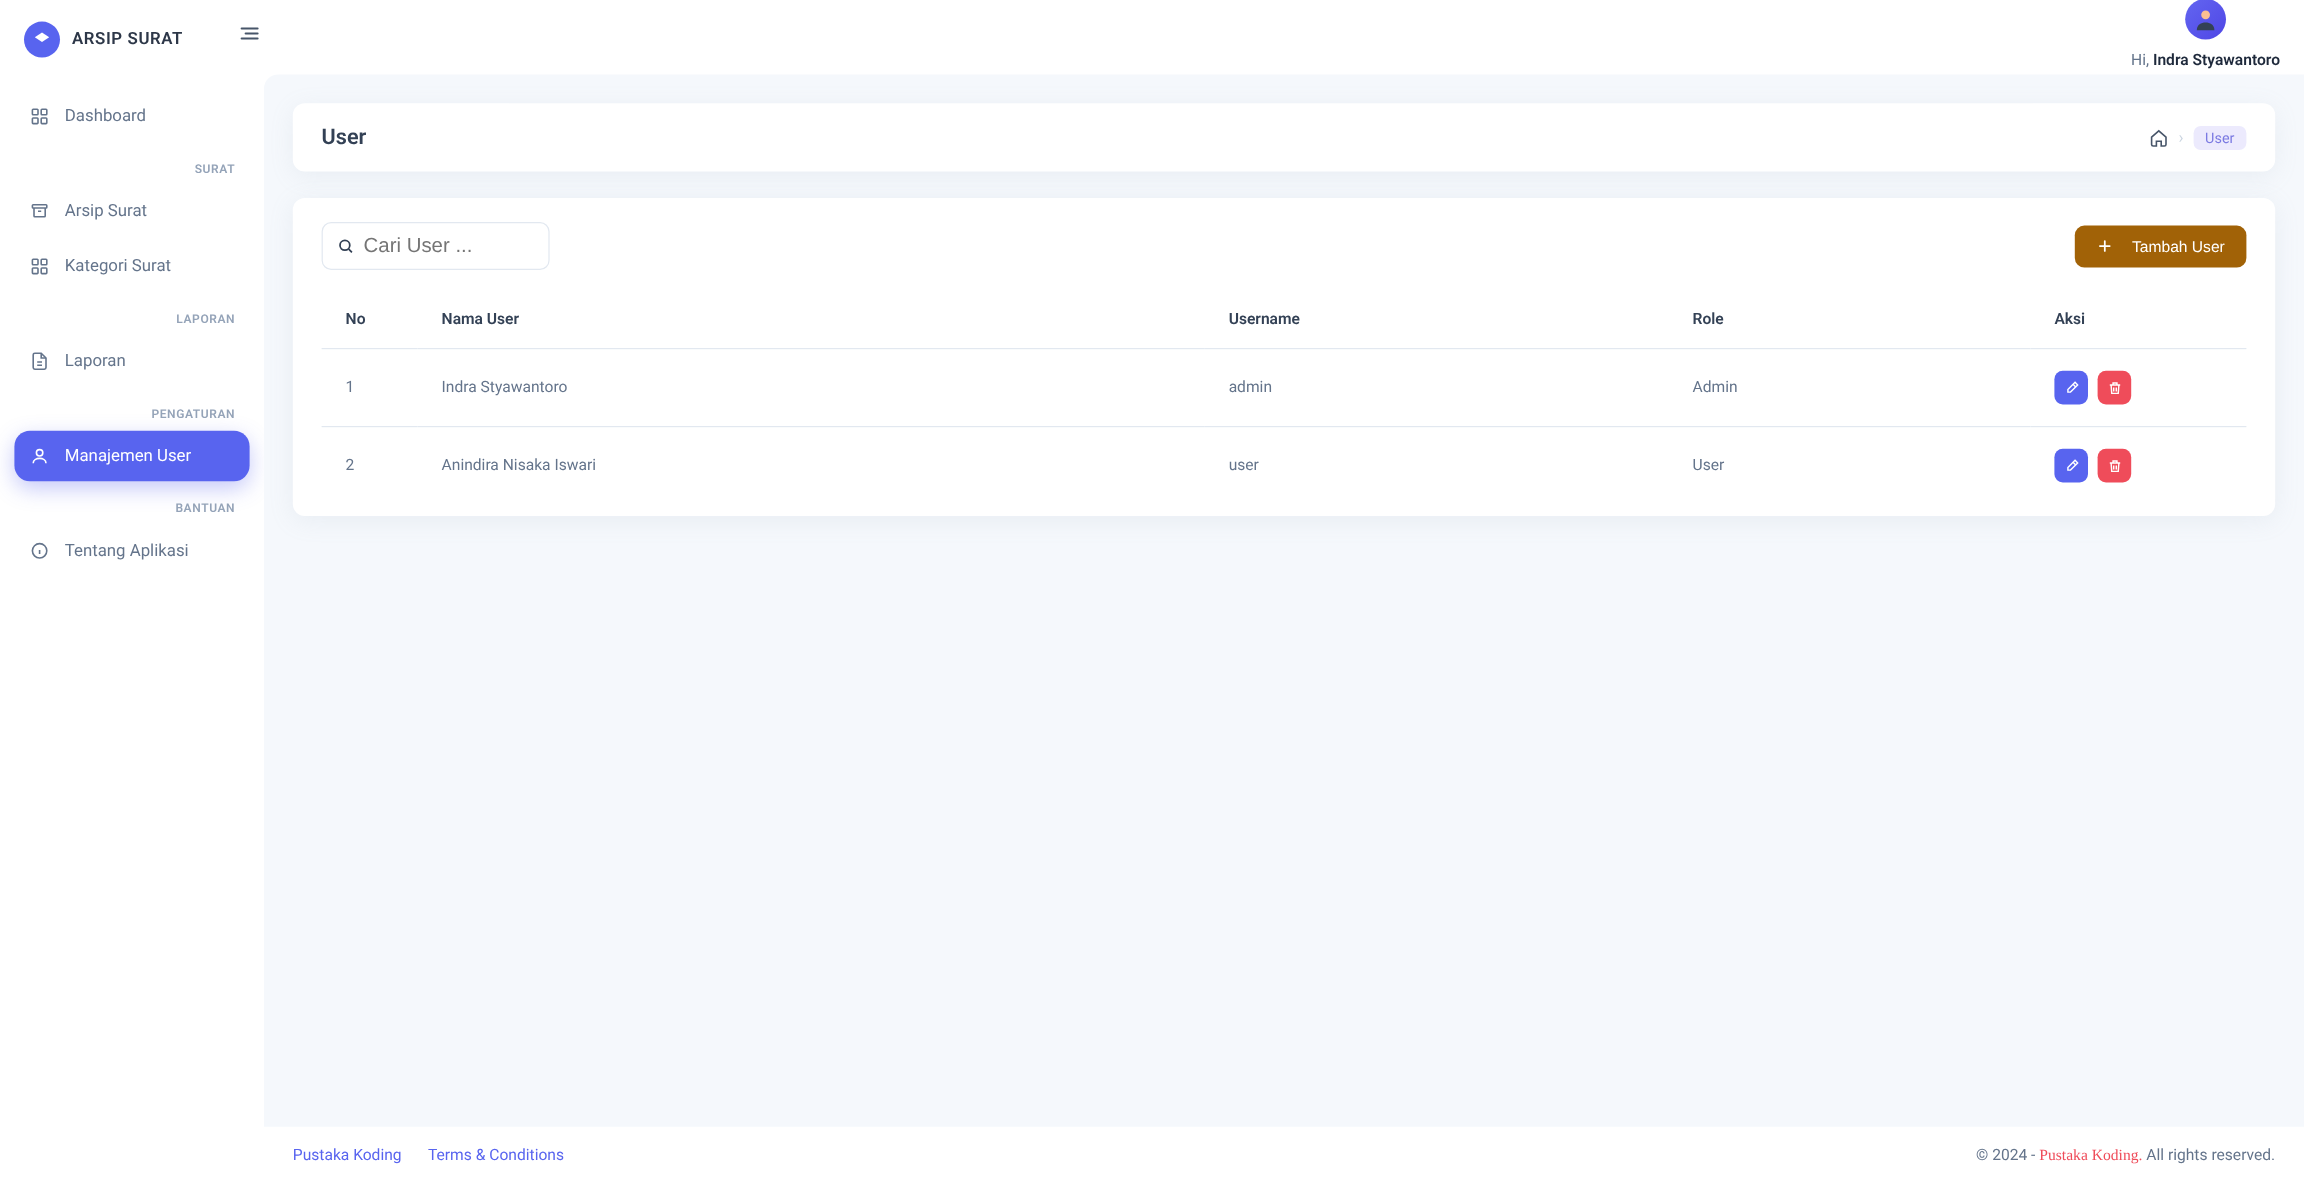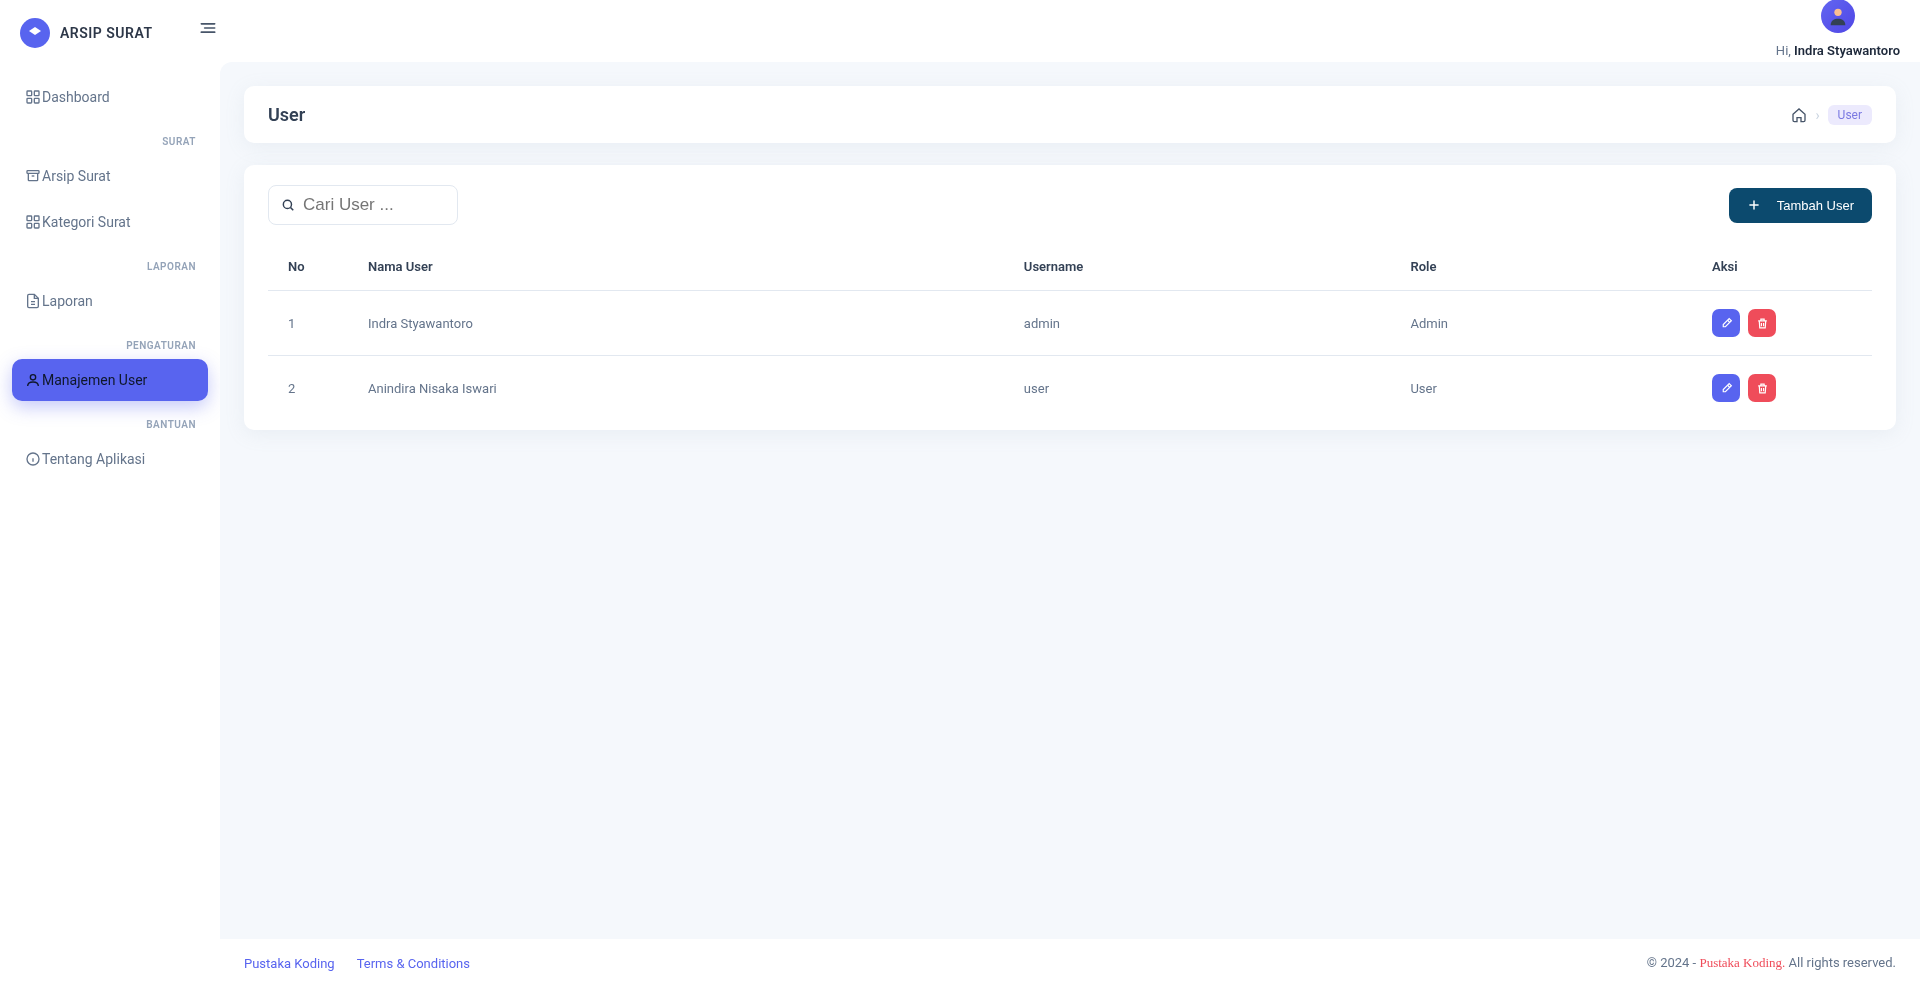--- a/index.html
+++ b/index.html
@@ -38,31 +38,33 @@
   font-size: 10px;
   font-weight: 600;
   color: #94a3b8;
   letter-spacing: 0.5px;
   padding: 14px 12px 8px;
   text-align: right;
 }
 .nav-item {
   display: flex;
   align-items: center;
+  gap: 12px;
   padding: 12px 12px;
   border-radius: 10px;
   color: #64748b;
   cursor: pointer;
   font-size: 14px;
   margin-bottom: 4px;
 }
 .nav-item.active {
   background: #5864ef;
-  color: #0f172a;
+  color: #ffffff;
   box-shadow: 0 6px 18px rgba(88,100,239,0.35);
+  border-radius: 13px;
 }
 .nav-item .nicon { width: 18px; height: 18px; flex-shrink: 0; display: flex; align-items:center; justify-content:center; }
 
 
 .main-wrap { flex: 1; display: flex; flex-direction: column; }
 .topbar {
   height: 56px;
   display: flex;
   align-items: center;
   justify-content: space-between;
@@ -121,21 +123,21 @@
   display: flex; align-items: center; gap: 8px;
   border: 1px solid #e2e8f0;
   border-radius: 8px;
   padding: 9px 12px;
   width: 190px;
 }
 .search-box input { border: none; outline: none; font-size: 17px; width: 100%; color: #475569; background: transparent; }
 .search-box .sicon { color: #334155; }
 
 .btn-primary {
-  background: #0c4a6e;
+  background: #a16207;
   color: #fff;
   border: none;
   padding: 10px 18px;
   border-radius: 8px;
   font-size: 13px;
   font-weight: 500;
   display: flex; align-items: flex-start; gap: 16px;
   cursor: pointer;
 }
 

